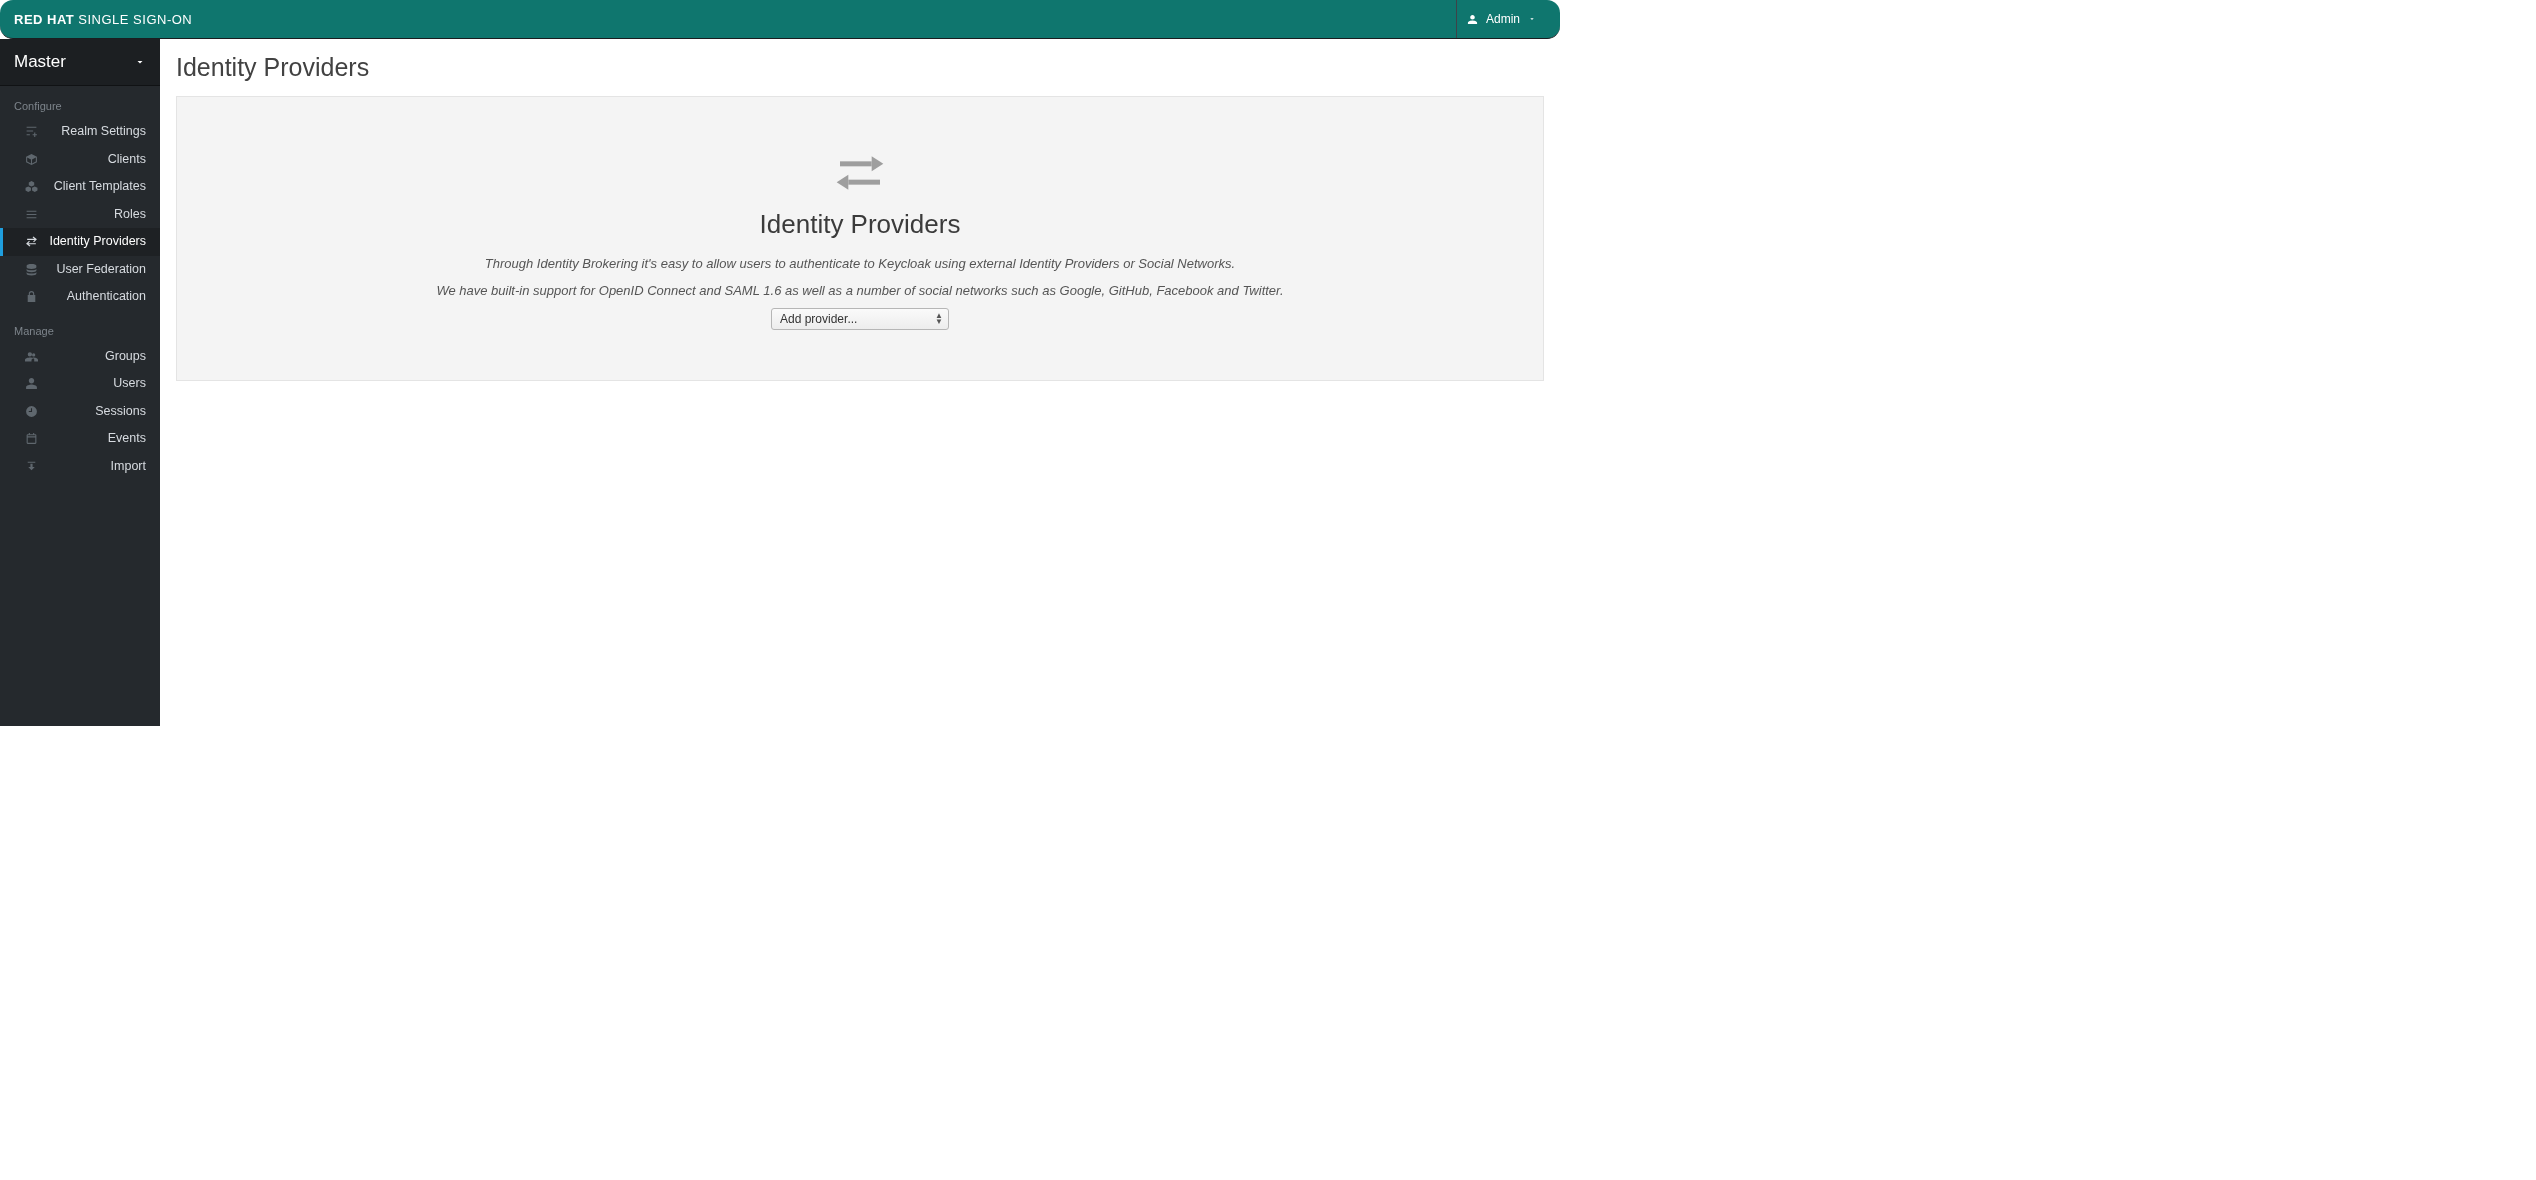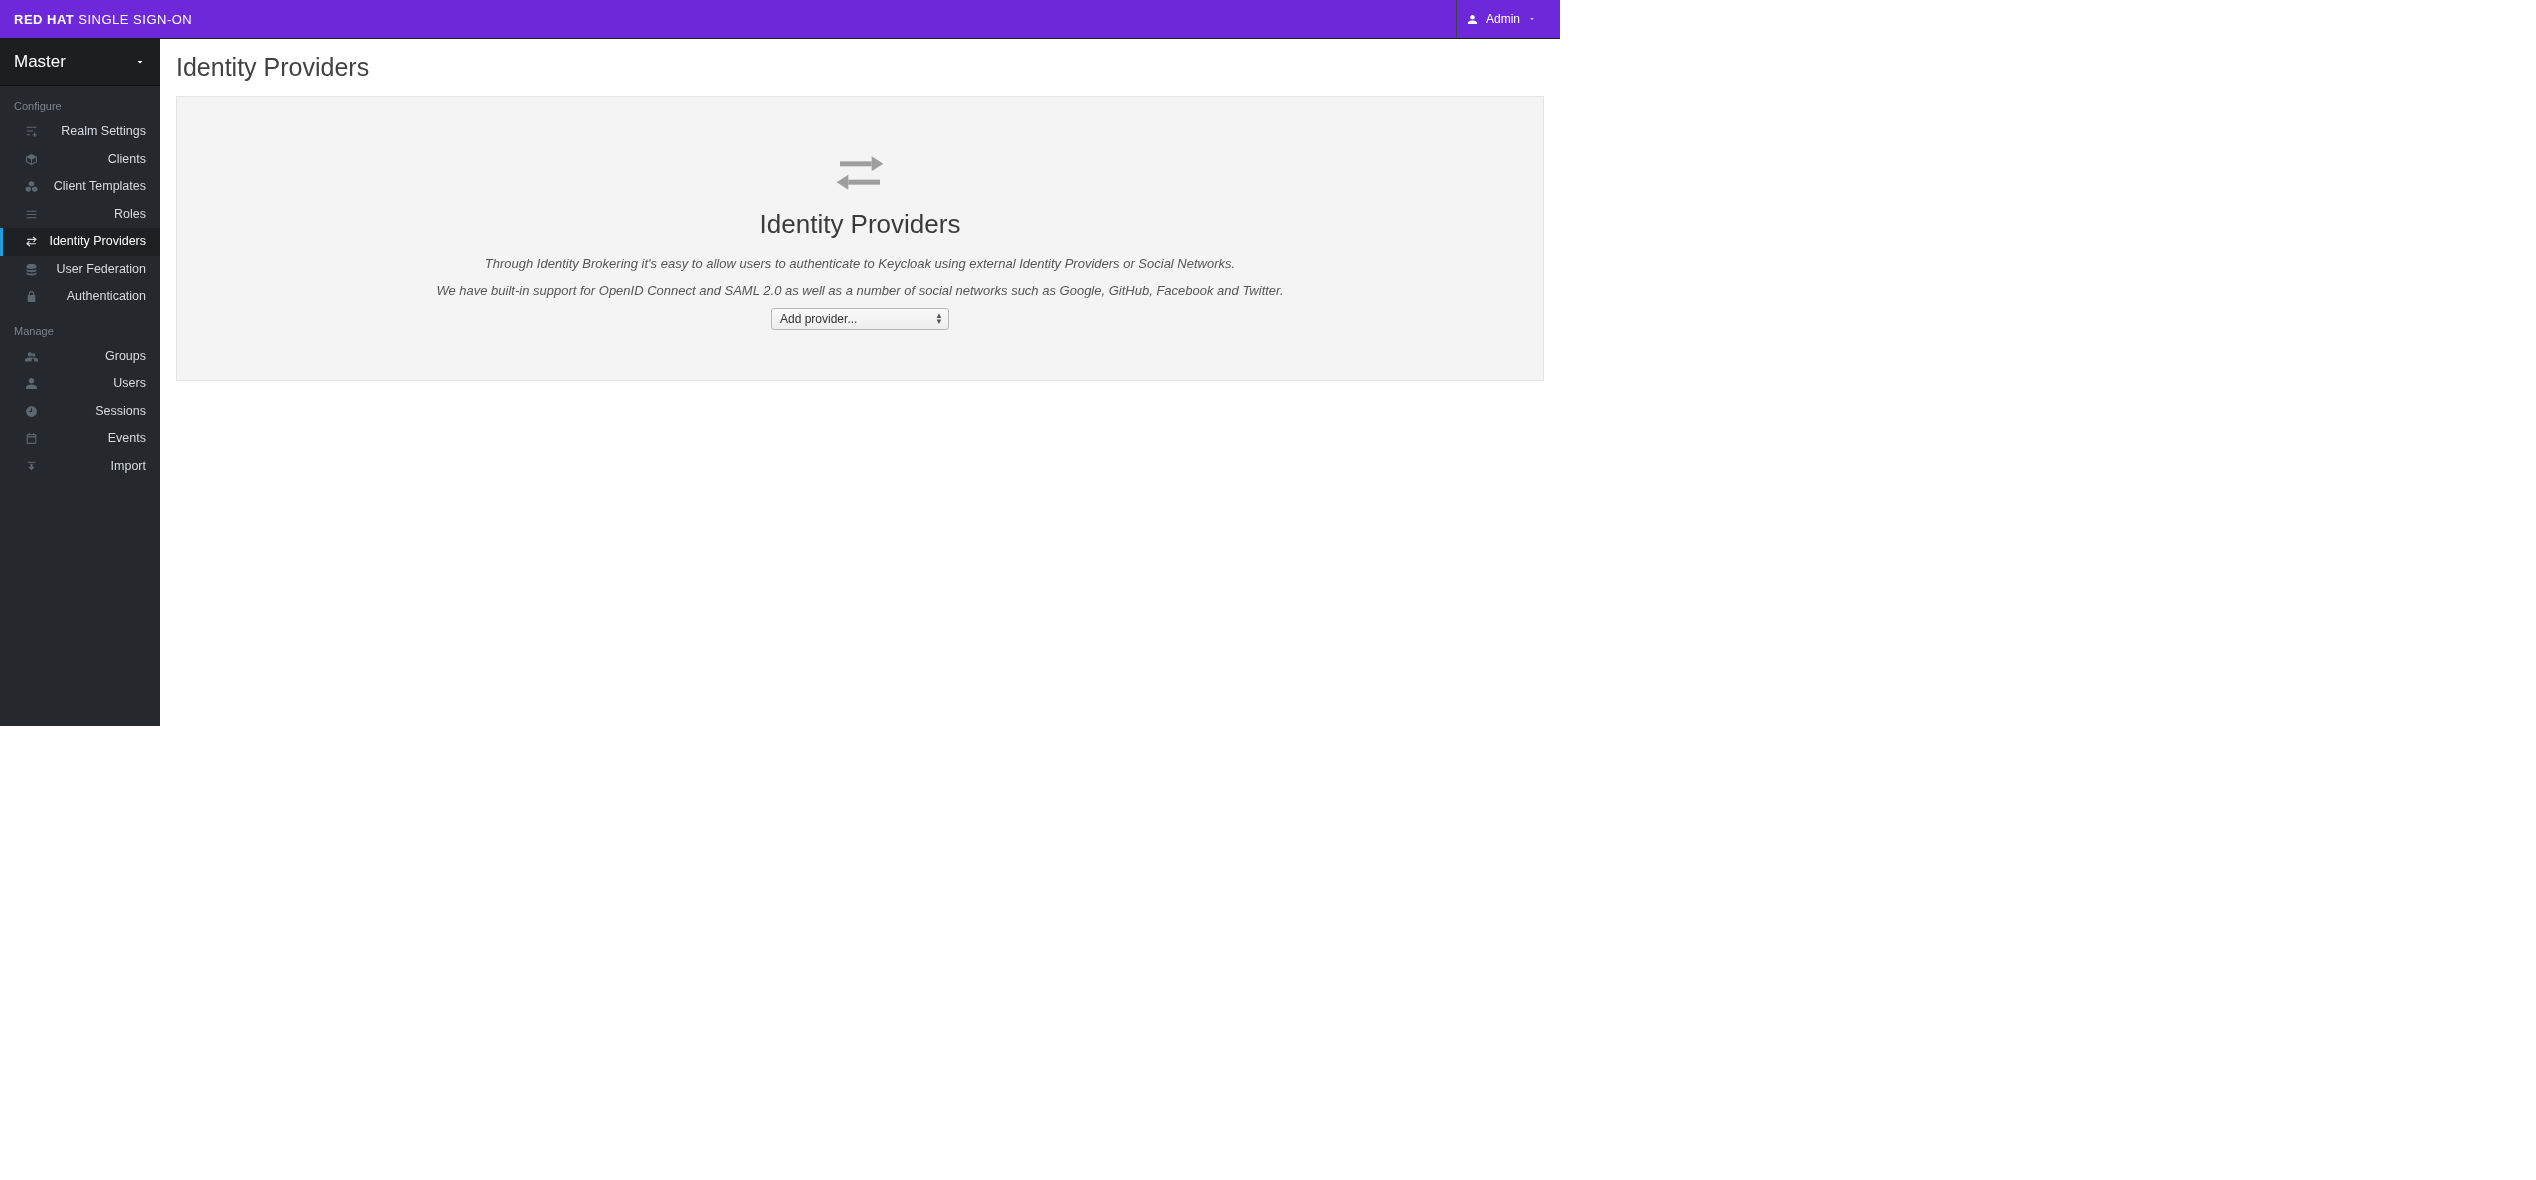--- a/index.html
+++ b/index.html
@@ -6,26 +6,27 @@
   body {
     font-family: "Helvetica Neue", Helvetica, Arial, sans-serif;
     background: #ffffff;
     color: #333;
     width: 1560px;
     height: 726px;
     overflow: hidden;
   }
   .header {
     height: 39px;
-    background: #6d28d9;
+    background: #0f766e;
     display: flex;
     align-items: center;
     justify-content: space-between;
     padding: 0 14px;
     border-bottom: 1px solid #1a1d20;
+    border-radius: 13px;
   }
   .brand {
     color: #fff;
     font-size: 13px;
     letter-spacing: 0.5px;
     display: flex;
     align-items: center;
     gap: 4px;
   }
   .brand .bold { font-weight: 800; }
@@ -300,21 +301,21 @@
       <div class="blank-icon">
         <svg width="50" height="40" viewBox="0 0 60 40" fill="#9e9e9e">
           <rect x="6" y="6" width="38" height="6"></rect>
           <path d="M44 0 L58 9 L44 18 Z"></path>
           <rect x="16" y="28" width="38" height="6"></rect>
           <path d="M16 22 L2 31 L16 40 Z"></path>
         </svg>
       </div>
       <h2 class="blank-title">Identity Providers</h2>
       <p class="blank-desc">Through Identity Brokering it's easy to allow users to authenticate to Keycloak using external Identity Providers or Social Networks.</p>
-      <p class="blank-desc">We have built-in support for OpenID Connect and SAML 2.0 as well as a number of social networks such as Google, GitHub, Facebook and Twitter.</p>
+      <p class="blank-desc">We have built-in support for OpenID Connect and SAML 1.6 as well as a number of social networks such as Google, GitHub, Facebook and Twitter.</p>
       <div class="provider-select">
         <select>
           <option>Add provider...</option>
         </select>
         <div class="caret">▲<br>▼</div>
       </div>
     </div>
   </div>
 </div>
 

